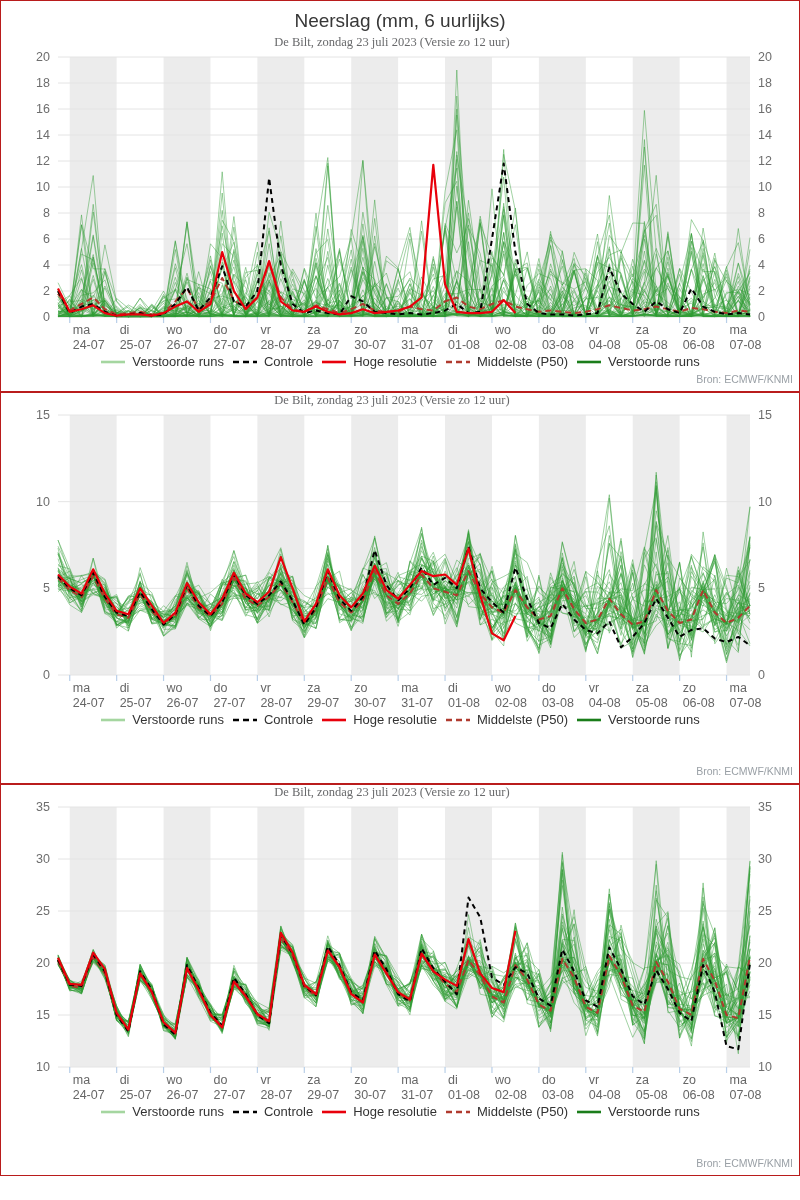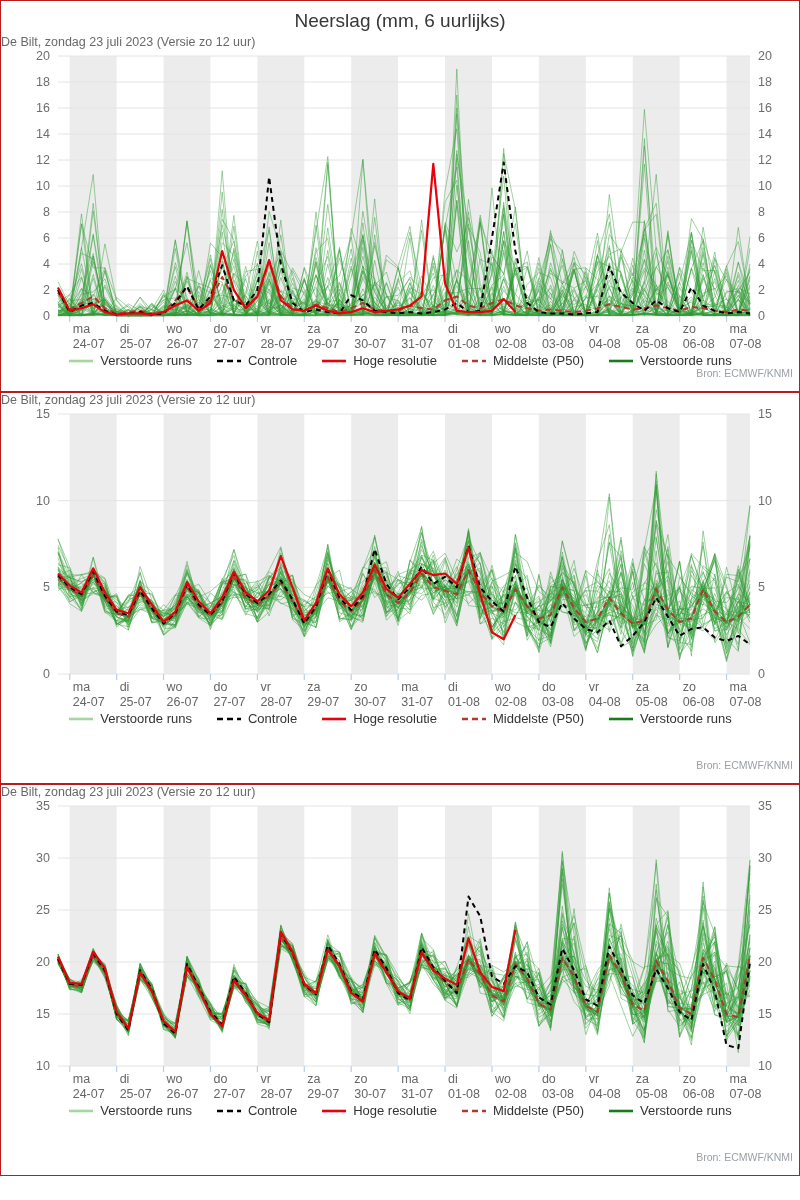--- a/index.html
+++ b/index.html
@@ -1,22 +1,22 @@
 <!DOCTYPE html>
 <html><head>
 <meta charset="utf-8">
 <style>
   html,body{margin:0;padding:0;background:#fff;width:800px;font-family:"Liberation Sans",sans-serif;}
   .panel{position:relative;width:800px;height:392px;border:1px solid #b91c1c;box-sizing:border-box;background:#fff;overflow:hidden;}
   .chart-title{text-align:center;font-size:19px;font-weight:400;color:#373737;margin:9px 0 3px 0;}
-  .chart-subtitle{font-size:12.5px;color:#68696b;margin:0 16px 1px 0;}
+  .chart-subtitle{text-align:center;font-size:12.5px;color:#68696b;margin:0 16px 1px 0;font-family:Liberation Serif, serif;}
   svg.plot{display:block;width:800px;height:302px;}
-  .legend{display:flex;justify-content:center;align-items:center;gap:24px;font-size:13px;color:#333;margin-top:1px;}
+  .legend{display:flex;justify-content:center;align-items:center;gap:8px;font-size:13px;color:#333;margin-top:1px;}
   .legend-item{display:flex;align-items:center;gap:6px;white-space:nowrap;}
-  .source{position:absolute;right:6px;bottom:12px;font-size:10.5px;color:#9aa0a6;}
+  .source{position:absolute;right:6px;bottom:6px;font-size:10.5px;color:#9aa0a6;}
 </style>
 </head>
 <body>
 
 <div class="panel">
   <div class="chart-title">Neerslag (mm, 6 uurlijks)</div>
   <div class="chart-subtitle">De Bilt, zondag 23 juli 2023 (Versie zo 12 uur)</div>
   <svg class="plot" id="plot-0" viewBox="0 0 800 302">
       <rect x="68.72881355932203" y="6" width="46.915254237288124" height="260" fill="#ececec"></rect>
       <rect x="162.5593220338983" y="6" width="46.91525423728814" height="260" fill="#ececec"></rect>

